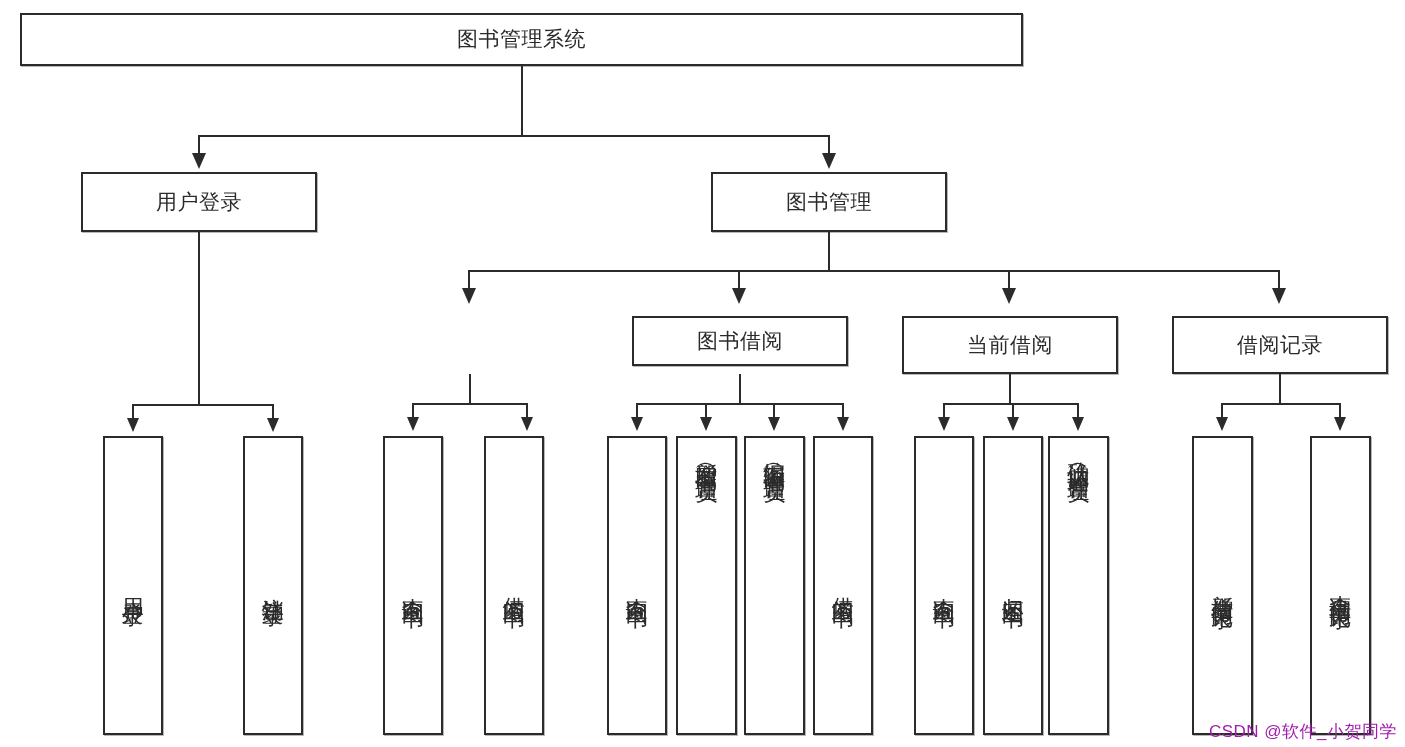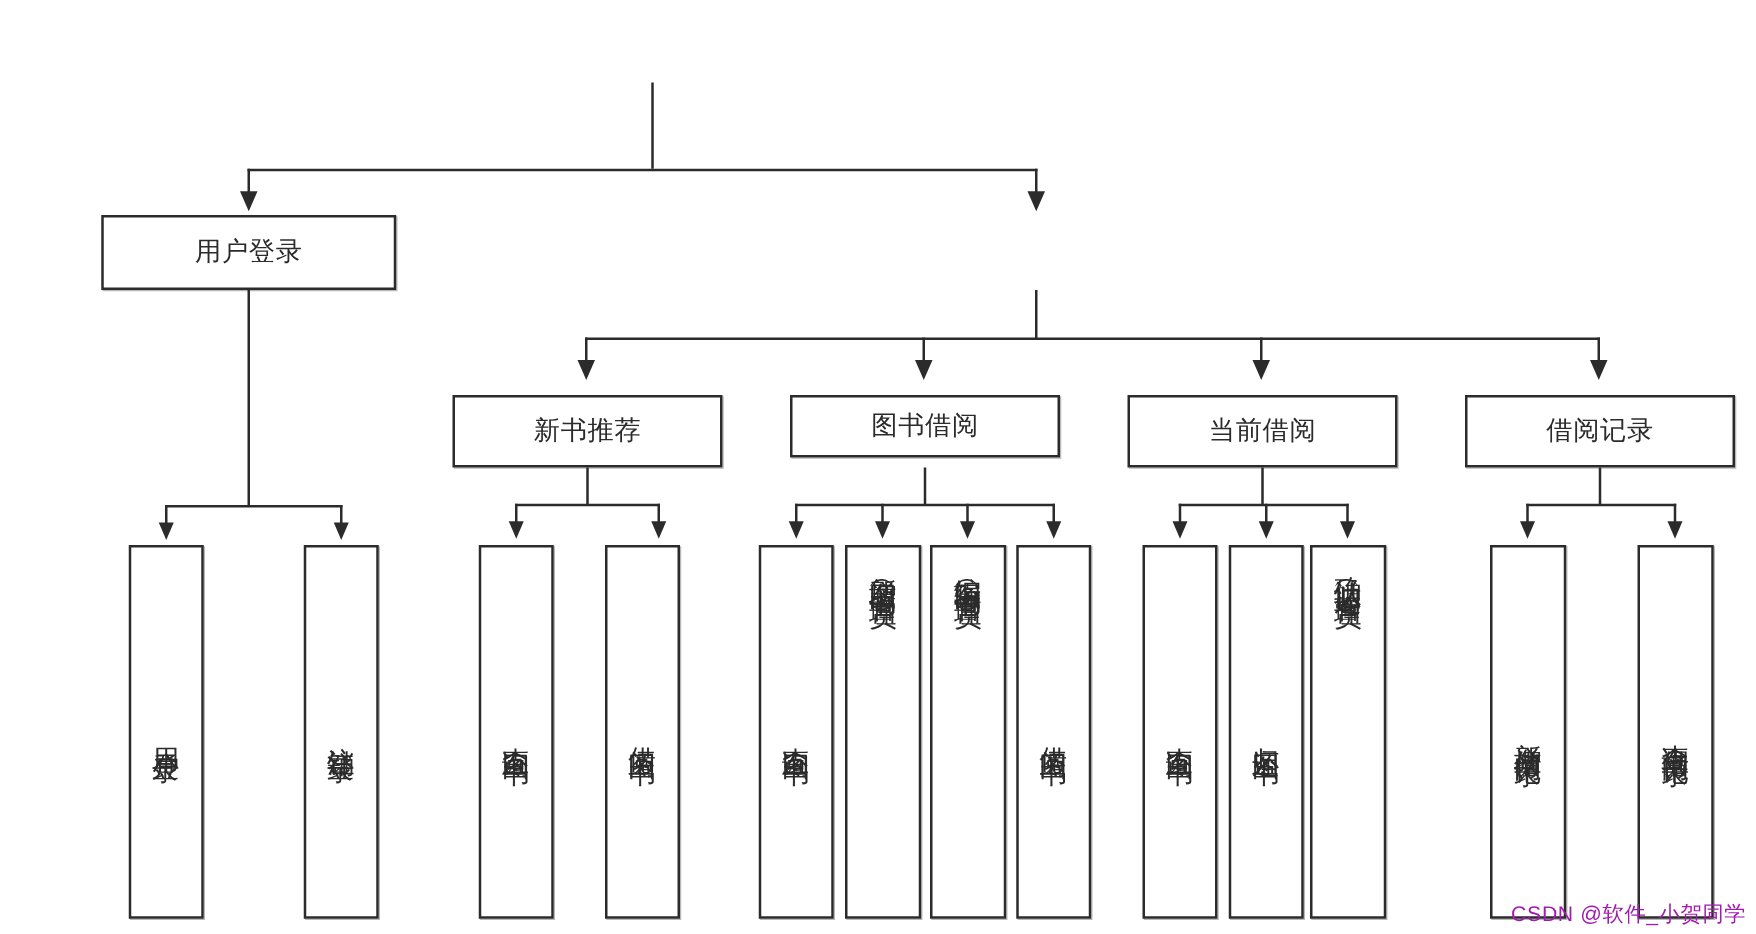--- a/index.html
+++ b/index.html
@@ -83,55 +83,58 @@
     letter-spacing:0.5px;
     user-select:none;
     pointer-events:none;
   }
 </style>
 </head>
 <body>
 
 <div id="canvas">
 
+  <div class="node horiz" style="left:20px;top:13px;width:1003px;height:53px;">
+    <span class="label">图书管理系统</span>
+  </div>
 
   <div class="conn vline" style="left:521px;top:66px;width:2px;height:69px;"></div>
   <div class="conn hline" style="left:198px;top:135px;width:632px;height:2px;"></div>
   <div class="conn vline" style="left:198px;top:135px;width:2px;height:22px;"></div>
   <div class="arrow" style="left:192px;top:153px;"></div>
   <div class="conn vline" style="left:828px;top:135px;width:2px;height:22px;"></div>
   <div class="arrow" style="left:822px;top:153px;"></div>
 
   <div class="node horiz" style="left:81px;top:172px;width:236px;height:60px;">
     <span class="label">用户登录</span>
   </div>
 
+  <div class="node horiz" style="left:711px;top:172px;width:236px;height:60px;">
+    <span class="label">图书管理</span>
+  </div>
 
   <div class="conn vline" style="left:198px;top:232px;width:2px;height:173px;"></div>
   <div class="conn hline" style="left:132px;top:404px;width:142px;height:2px;"></div>
   <div class="conn vline" style="left:132px;top:404px;width:2px;height:16px;"></div>
   <div class="arrow small" style="left:127px;top:418px;"></div>
   <div class="conn vline" style="left:272px;top:404px;width:2px;height:16px;"></div>
   <div class="arrow small" style="left:267px;top:418px;"></div>
 
   <div class="conn vline" style="left:828px;top:232px;width:2px;height:39px;"></div>
   <div class="conn hline" style="left:468px;top:270px;width:812px;height:2px;"></div>
 
   <div class="conn vline" style="left:468px;top:270px;width:2px;height:22px;"></div>
   <div class="arrow" style="left:462px;top:288px;"></div>
   <div class="conn vline" style="left:738px;top:270px;width:2px;height:22px;"></div>
   <div class="arrow" style="left:732px;top:288px;"></div>
   <div class="conn vline" style="left:1008px;top:270px;width:2px;height:22px;"></div>
   <div class="arrow" style="left:1002px;top:288px;"></div>
   <div class="conn vline" style="left:1278px;top:270px;width:2px;height:22px;"></div>
   <div class="arrow" style="left:1272px;top:288px;"></div>
 
-  <div class="node horiz" style="left:362px;top:316px;width:216px;height:58px;">
-    <span class="label">新书推荐</span>
-  </div>
   <div class="node horiz" style="left:632px;top:316px;width:216px;height:50px;">
     <span class="label">图书借阅</span>
   </div>
   <div class="node horiz" style="left:902px;top:316px;width:216px;height:58px;">
     <span class="label">当前借阅</span>
   </div>
   <div class="node horiz" style="left:1172px;top:316px;width:216px;height:58px;">
     <span class="label">借阅记录</span>
   </div>
 

